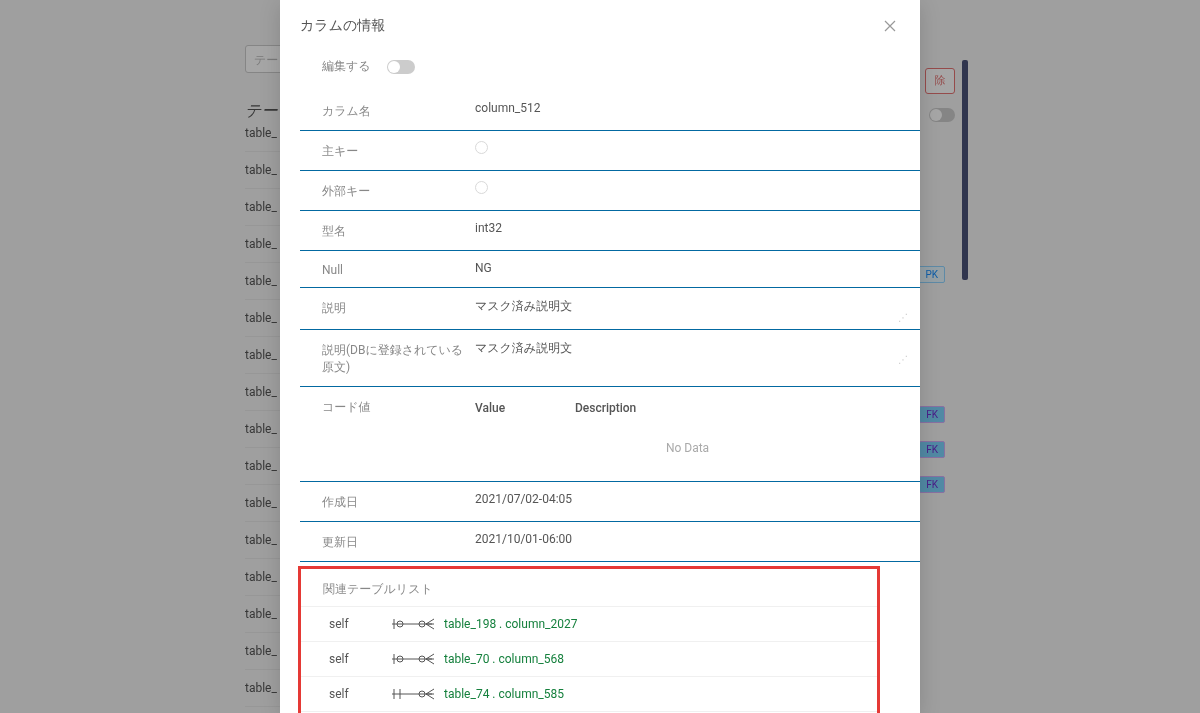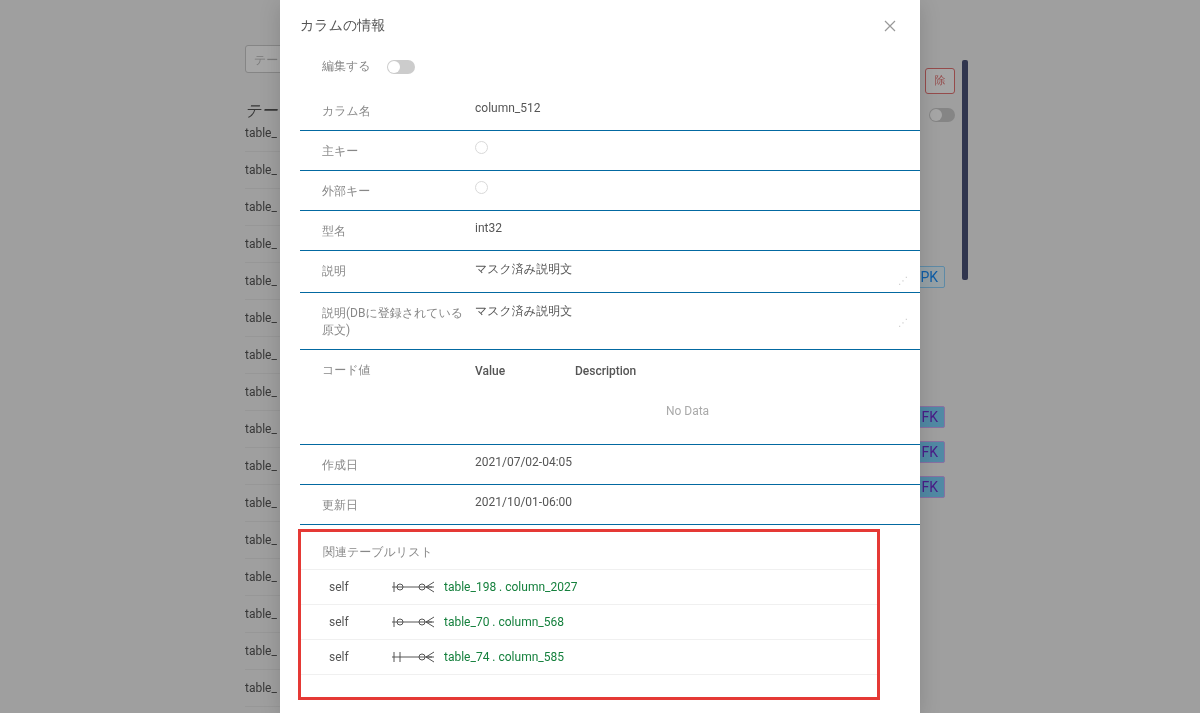--- a/index.html
+++ b/index.html
@@ -99,21 +99,21 @@
       right: 232px;
       top: 60px;
       width: 6px;
       height: 220px;
       background: #4a5278;
       border-radius: 2px;
     }
     .badge {
       display: inline-block;
       padding: 2px 6px;
-      font-size: 14px;
+      font-size: 10px;
       border-radius: 2px;
       background: #e6f7ff;
       border: 1px solid #91d5ff;
       color: #1890ff;
     }
     .badge.fk {
       background: #7dd3fc;
       border: 1px solid #d3adf7;
       color: #722ed1;
     }
@@ -350,20 +350,24 @@
     <div class="field-row">
       <div class="field-label">外部キー</div>
       <div class="field-value"><span class="radio-circle"></span></div>
     </div>
 
     <div class="field-row">
       <div class="field-label">型名</div>
       <div class="field-value">int32</div>
     </div>
 
+    <div class="field-row">
+      <div class="field-label">Null</div>
+      <div class="field-value">NG</div>
+    </div>
 
     <div class="field-row">
       <div class="field-label">説明</div>
       <div class="field-value">
         <div class="textarea-like">
           <span>マスク済み説明文</span>
           <span class="resize-handle">⋰</span>
         </div>
       </div>
     </div>

